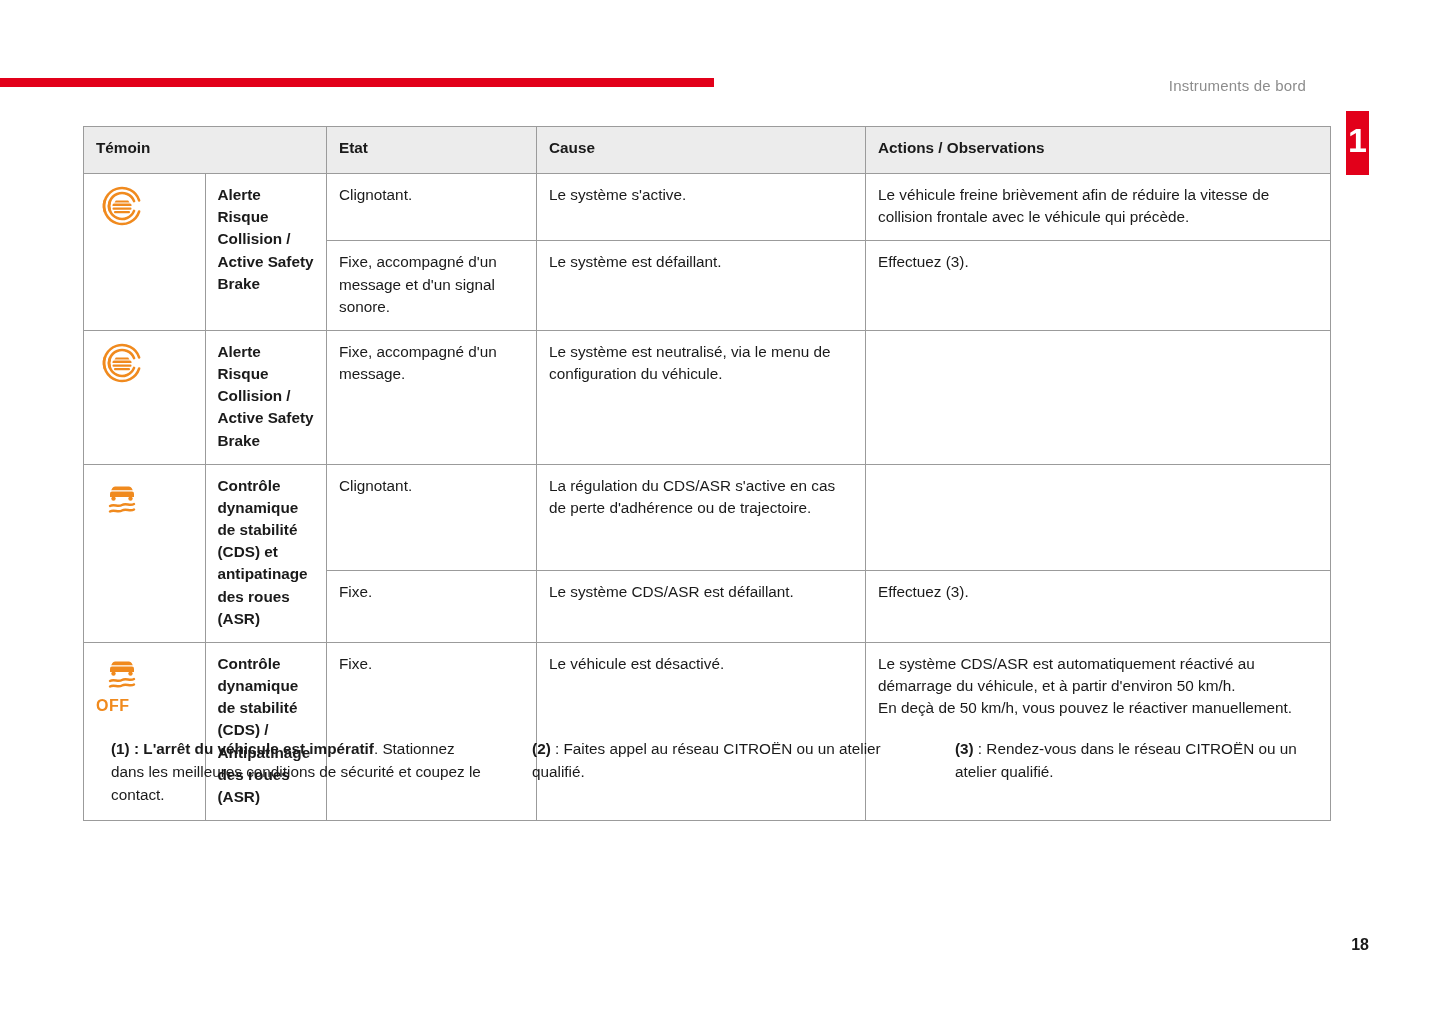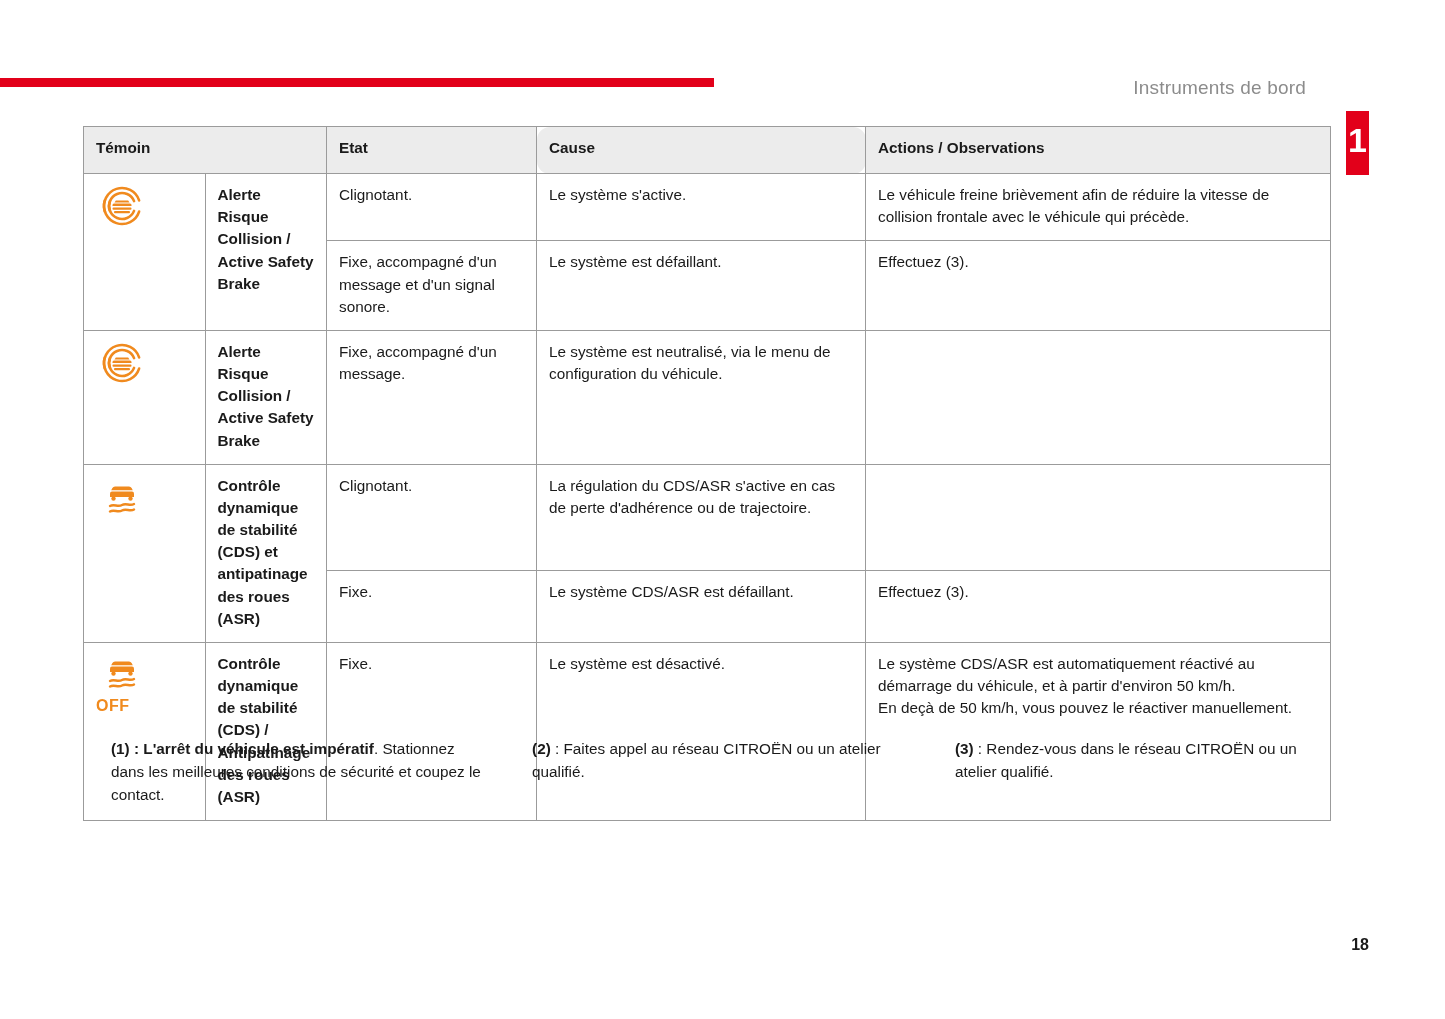--- a/index.html
+++ b/index.html
@@ -22,21 +22,21 @@
     left: 0;
     top: 78px;
     width: 714px;
     height: 9px;
     background: #e2001a;
   }
   .header-title {
     position: absolute;
     right: 139px;
     top: 77px;
-    font-size: 19px;
+    font-size: 15px;
     color: #8c8c8c;
     letter-spacing: 0.2px;
   }
   .chapter-tab {
     position: absolute;
     right: 76px;
     top: 111px;
     width: 23px;
     height: 64px;
     background: #e2001a;
@@ -87,21 +87,21 @@
     font-weight: bold;
     padding-left: 14px;
   }
   td.state-cell  { width: 185px; }
   td.cause-cell  { width: 304px; margin-top: 24px; }
   td.action-cell { width: 440px; }
 
   
   th.c-temoin { width: 218px; margin-left: 28px; }
   th.c-etat   { width: 185px; }
-  th.c-cause  { width: 304px; border-radius: 13px; }
+  th.c-cause  { width: 304px; }
   th.c-action { width: 440px; }
 
   
   .icon-box {
     display: inline-block;
     width: 52px;
     height: 44px;
     position: relative;
   }
   svg.tw { display: block; margin: 0 auto; }
@@ -259,21 +259,21 @@
               <g fill="none" stroke="#f08a1e" stroke-width="2.4" stroke-linecap="round">
                 <path d="M12 28 c4 -2.4 8 1.4 12 -1 c4 -2.4 8 1.4 12 -1"></path>
                 <path d="M12 33.5 c4 -2.4 8 1.4 12 -1 c4 -2.4 8 1.4 12 -1"></path>
               </g>
             </svg>
             <span class="off-label">OFF</span>
           </span>
         </td>
         <td class="name-cell">Contrôle dynamique de stabilité (CDS) / Antipatinage des roues (ASR)</td>
         <td class="state-cell">Fixe.</td>
-        <td class="cause-cell">Le système est désactivé.</td>
+        <td class="cause-cell">Le véhicule est désactivé.</td>
         <td class="action-cell" style="white-space: pre-line;">Le système CDS/ASR est automatiquement réactivé au démarrage du véhicule, et à partir d'environ 50 km/h.
 En deçà de 50 km/h, vous pouvez le réactiver manuellement.</td>
       </tr>
 
     </tbody>
   </table>
 </div>
 
 <div class="footnotes">
   <div class="fn fn-1">

